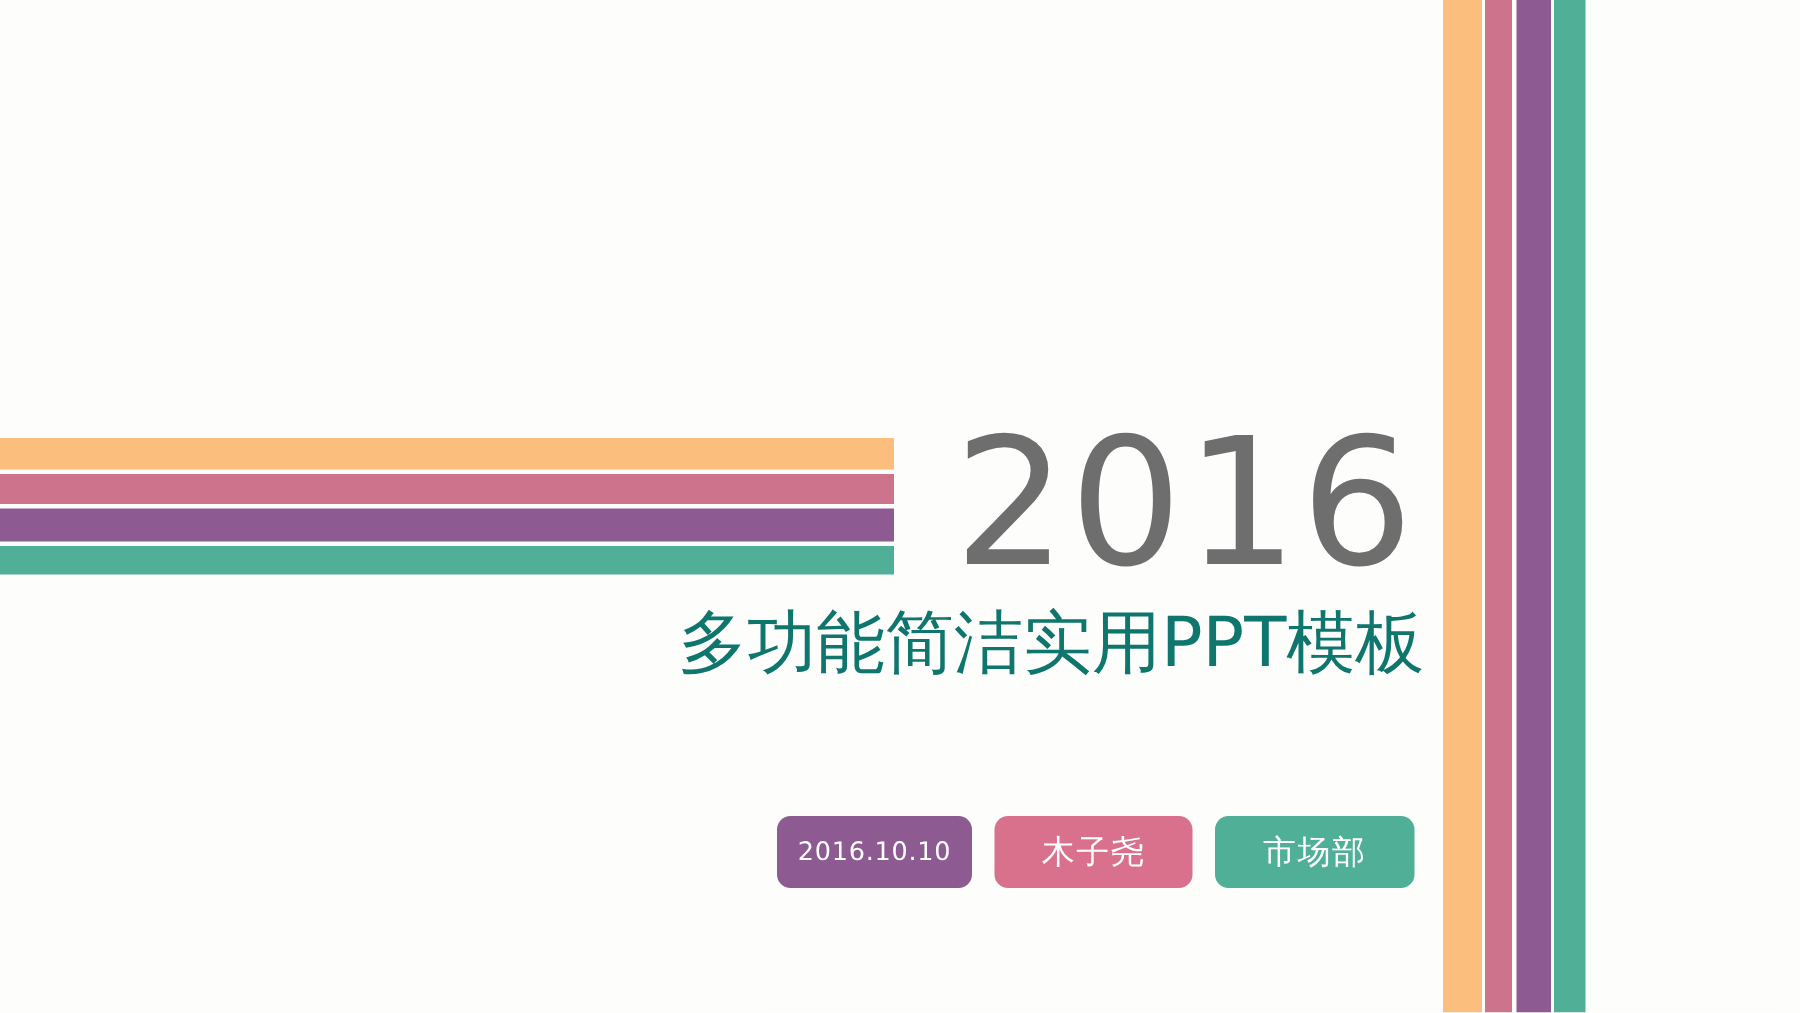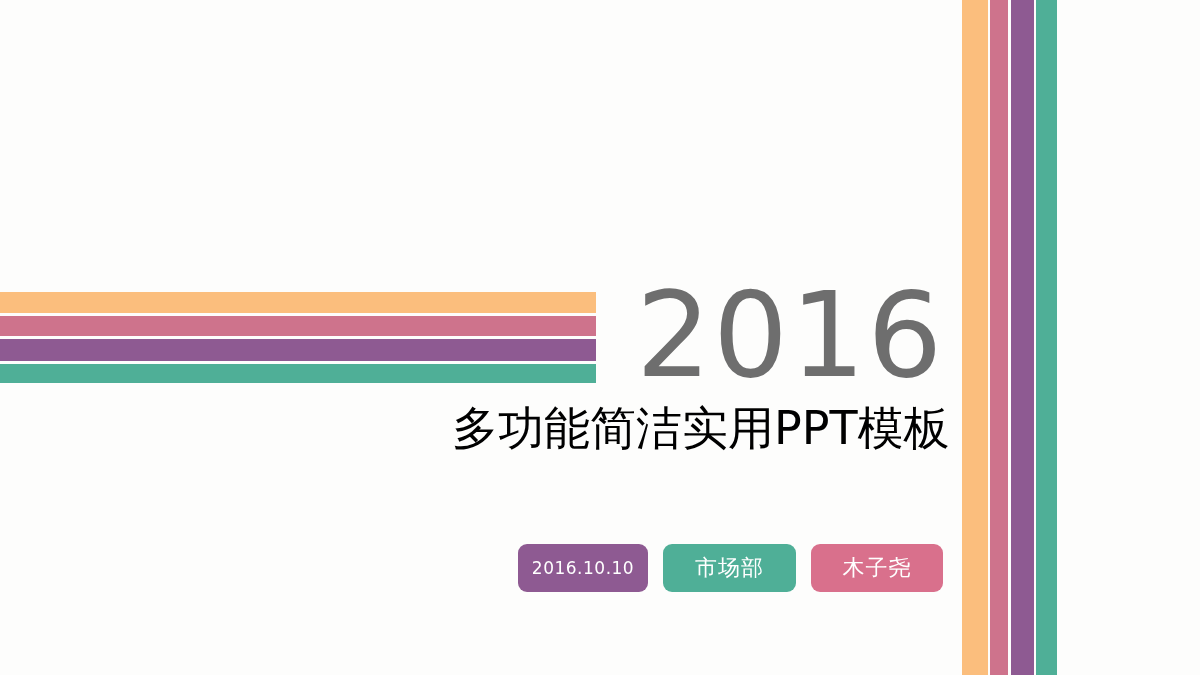--- a/index.html
+++ b/index.html
@@ -55,21 +55,21 @@
     font-family: "DejaVu Sans", "Liberation Sans", sans-serif;
     white-space: nowrap;
   }
   .subtitle {
     position: absolute;
     left: 452px;
     top: 401px;
     font-size: 46px;
     line-height: 54px;
     letter-spacing: 0px;
-    color: #000000;
+    color: #0f766e;
     font-weight: 400;
     white-space: nowrap;
     font-family: "DejaVu Sans", "Liberation Sans", sans-serif;
   }
 
   
   .badge-row {
     position: absolute;
     left: 518px;
     top: 500px;
@@ -122,17 +122,17 @@
   <div class="v-stripe v-stripe-orange"></div>
   <div class="v-stripe v-stripe-pink"></div>
   <div class="v-stripe v-stripe-purple"></div>
   <div class="v-stripe v-stripe-green"></div>
 
   <div class="year">2016</div>
   <div class="subtitle">多功能简洁实用PPT模板</div>
 
   <div class="badge-row">
     <div class="badge badge-date">2016.10.10</div>
+    <div class="badge badge-author">木子尧</div>
     <div class="badge badge-dept">市场部</div>
-    <div class="badge badge-author">木子尧</div>
   </div>
 
 </div>
 
 </body></html>

